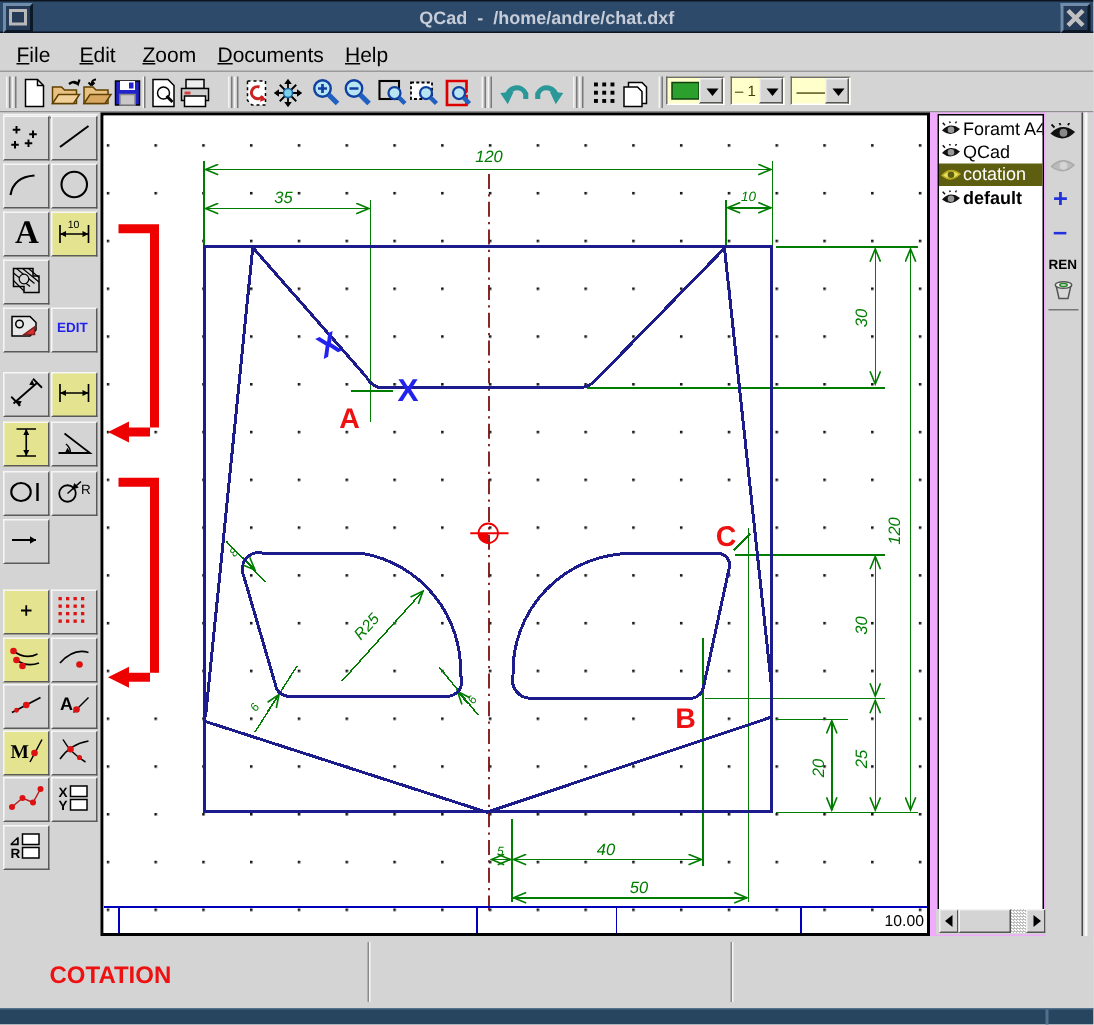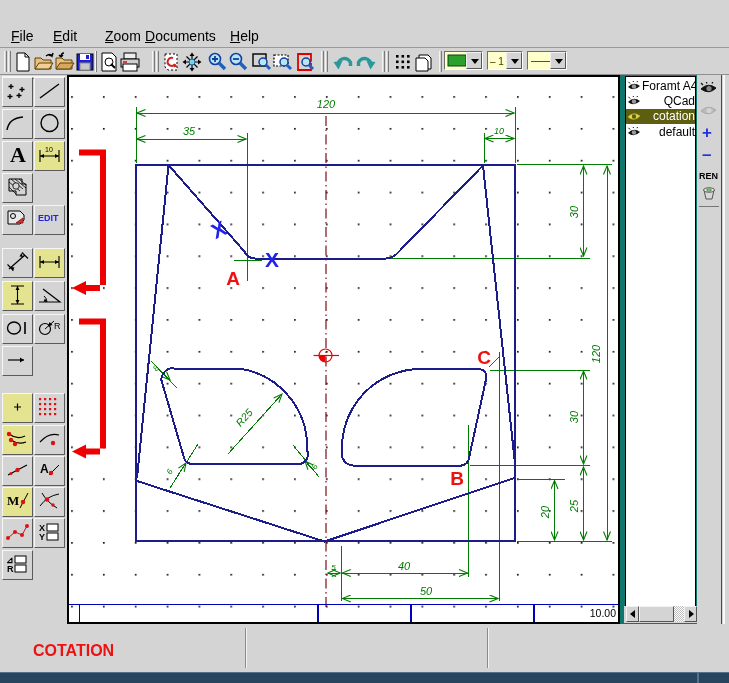--- a/index.html
+++ b/index.html
@@ -21,41 +21,50 @@
 .cbtn{position:absolute;right:0px;top:0px;width:16px;height:17px;background:#d4d4d4;border-top:1px solid #f2f2f2;border-left:1px solid #f2f2f2;border-right:1px solid #555;border-bottom:1px solid #555;}
 .cbtn:after{content:"";position:absolute;left:4px;top:6px;border-left:4px solid transparent;border-right:4px solid transparent;border-top:5px solid #000;}
 
 #palette{left:0;top:75px;width:67px;height:549px;background:#d4d4d4;}
 .pbtn{position:absolute;width:31px;height:30px;background:#d4d4d4;border-top:1px solid #f6f6f6;border-left:1px solid #f6f6f6;border-right:1px solid #5a5a5a;border-bottom:1px solid #5a5a5a;}
 .pbtn.yel{background:#e3e390;}
 
 #canvasframe{left:67px;top:75px;width:553px;height:549px;background:#000;}
 #canvas{left:69px;top:77px;width:549px;height:545px;background:#fff;}
 
-#rpanel{left:620px;top:75px;width:109px;height:549px;background:#0f766e;text-align:right;}
+#rpanel{left:620px;top:75px;width:109px;height:549px;background:#f0abfc;}
 #layerlist{position:absolute;left:5px;top:1px;width:71px;height:531px;background:#fff;border:1px solid #000;}
 .lrow{position:absolute;left:0;width:69px;height:15px;font-size:12px;color:#000;overflow:hidden;white-space:nowrap;}
 .lrow.sel{background:#5e5e10;color:#fff;}
 #lscroll{position:absolute;left:4px;top:531px;width:74px;height:17px;background:#d4d4d4;}
 .sbtn{position:absolute;top:0;height:16px;background:#d4d4d4;border-top:1px solid #f2f2f2;border-left:1px solid #f2f2f2;border-right:1px solid #555;border-bottom:1px solid #555;}
 #rbtns{position:absolute;left:77px;top:0px;width:24px;height:549px;background:#d4d4d4;}
 #rborder{position:absolute;left:101px;top:0;width:8px;height:549px;background:#d4d4d4;border-left:1px solid #4a4a4a;}
 #rborder:after{content:"";position:absolute;left:1px;top:0;width:2px;height:549px;background:#f8f8f8;}
 
 #status{left:0;top:625px;width:729px;height:47px;background:#d4d4d4;}
 .ssep{position:absolute;top:3px;width:2px;height:40px;border-left:1px solid #8a8a8a;border-right:1px solid #f4f4f4;}
 #cotation{position:absolute;left:33px;top:17px;color:#ee1111;font-weight:bold;font-size:16px;}
 #bottomstrip{left:0;top:672px;width:729px;height:11px;background:#27455f;border-top:1px solid #53718c;}
 </style></head>
 <body>
 <div id="win">
+<div class="abs" id="titlebar">
+ <div class="tbtn" style="left:2px;"><svg width="16" height="16" viewBox="0 0 16 16">
+          <rect x="3" y="3" width="10" height="9" fill="none" stroke="#b8b8b8" stroke-width="2"></rect>
+        </svg></div>
+ <div id="titletext">QCad&nbsp;&nbsp;-&nbsp;&nbsp;/home/andre/chat.dxf</div>
+ <div class="tbtn" style="left:707px;"><svg width="16" height="16" viewBox="0 0 16 16">
+          <path d="M3 3 L13 13 M13 3 L3 13" stroke="#c0c0c0" stroke-width="3"></path>
+        </svg></div>
+</div>
 <div class="abs" id="menubar">
  <div class="menu" style="left:11px;"><u>F</u>ile</div>
  <div class="menu" style="left:53px;"><u>E</u>dit</div>
- <div class="menu" style="left:105px;"><u>Z</u>oom</div>
+ <div class="menu" style="left:95px;"><u>Z</u>oom</div>
  <div class="menu" style="left:145px;"><u>D</u>ocuments</div>
  <div class="menu" style="left:230px;"><u>H</u>elp</div>
 </div>
 <div class="abs" id="toolbar">
 <div class="grip" style="left:4px;"></div>
       <div class="grip" style="left:8px;"></div>
 <div class="tico" style="left:12px;"><svg width="22" height="22">
           <path d="M5 2 h8 l4 4 v14 h-12 z" fill="#fff" stroke="#000"></path>
           <path d="M13 2 v4 h4" fill="none" stroke="#000"></path>
         </svg></div>
@@ -426,21 +435,21 @@
             <path d="M3 2.5 l-1.5-1.7 M6.5 1 l-0.7-2 M10 1.2 l0.8-1.8" stroke="#111"></path>
           </svg><span style="margin-left:16px;">QCad</span></div>
   <div class="lrow sel" style="top:32px;"><svg width="14" height="11" style="position:absolute;left:1px;top:2px;">
             <path d="M1 6 Q6.5 0 13 5 Q7 11 1 6 Z" fill="#e8e060" stroke="#b8a820"></path>
             <circle cx="7" cy="5.5" r="2.2" fill="#5e5e10"></circle>
           </svg><span style="margin-left:16px;">cotation</span></div>
   <div class="lrow" style="top:48px;"><svg width="14" height="11" style="position:absolute;left:1px;top:2px;">
             <path d="M1 6 Q6.5 0 13 5 Q7 11 1 6 Z" fill="#111"></path>
             <circle cx="7" cy="5.5" r="2.2" fill="#999"></circle>
             <path d="M3 2.5 l-1.5-1.7 M6.5 1 l-0.7-2 M10 1.2 l0.8-1.8" stroke="#111"></path>
-          </svg><span style="margin-left:16px;">default</span></div>
+          </svg><span style="margin-left:16px;font-weight:bold;">default</span></div>
  </div>
  <div id="lscroll">
   <div class="sbtn" style="left:2px;width:13px;"><svg width="11" height="14">
             <path d="M8 3 L3 7 L8 11 Z" fill="#000"></path>
           </svg></div>
   <div class="sbtn" style="left:15px;width:35px;"></div>
   <div style="position:absolute;left:50px;top:0;width:10px;height:16px;background:repeating-conic-gradient(#fff 0% 25%, #bdbdbd 0% 50%) 0 0/2px 2px;"></div>
   <div class="sbtn" style="left:60px;width:13px;"><svg width="11" height="14">
             <path d="M4 3 L9 7 L4 11 Z" fill="#000"></path>
           </svg></div>

